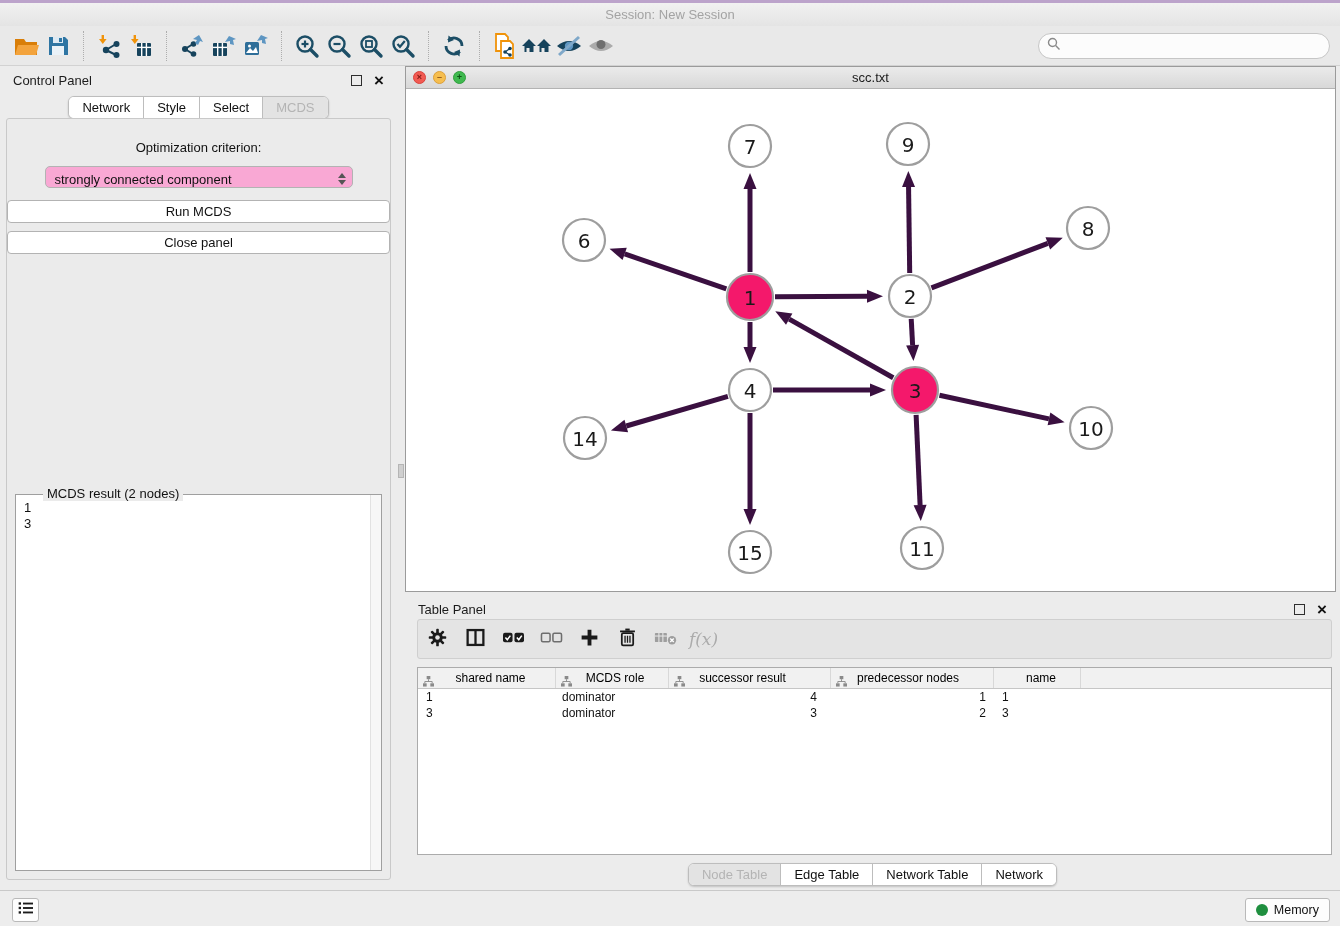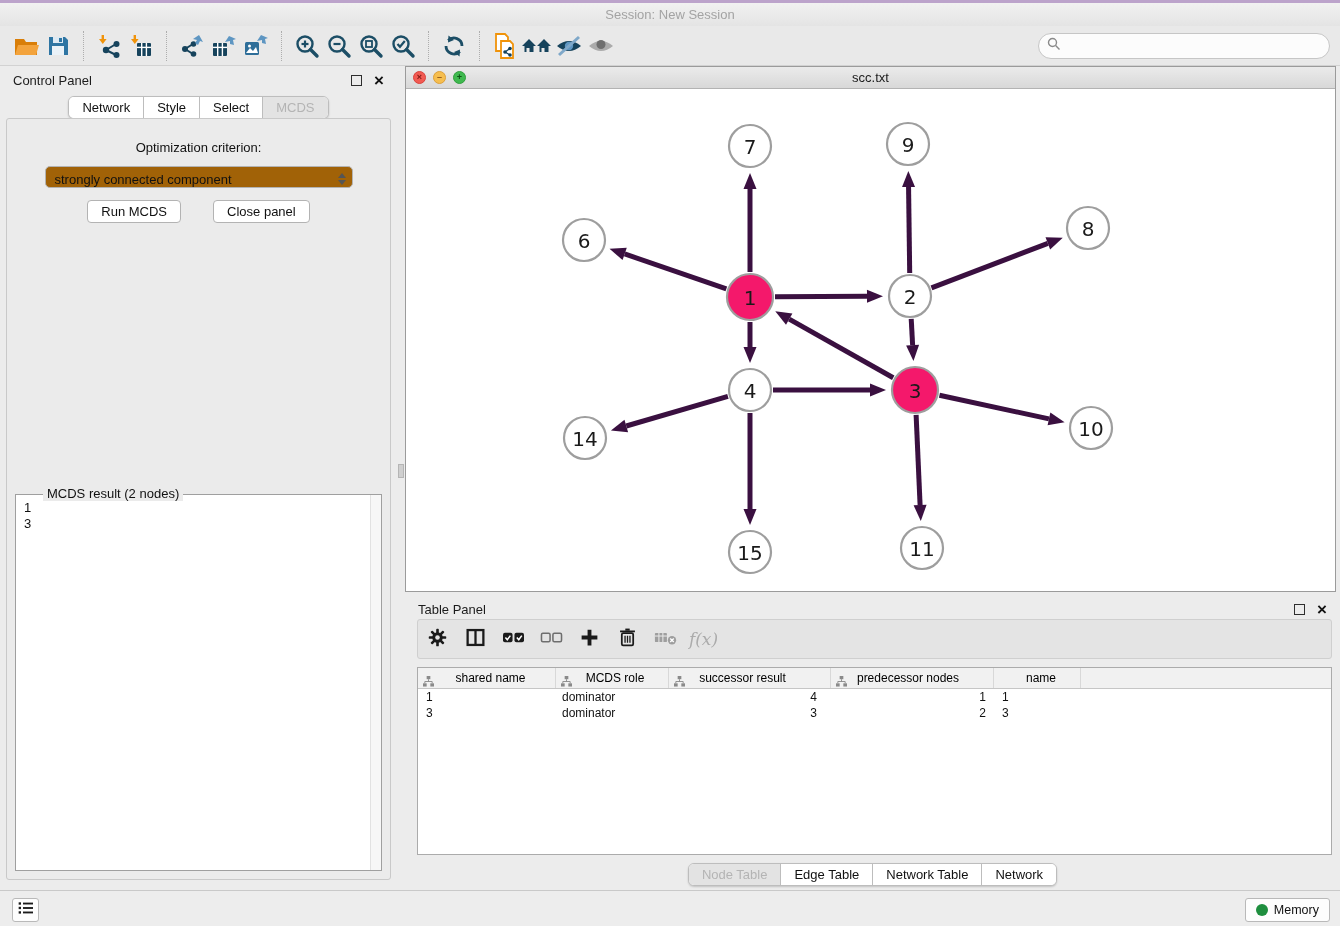--- a/index.html
+++ b/index.html
@@ -33,28 +33,28 @@
   .seg-tabs { display:inline-flex; border:1px solid #BDBDBD; border-radius:6px; overflow:hidden;
     background:#fff; box-shadow:0 1px 2px rgba(0,0,0,0.18); }
   .seg { padding:3px 13px; font-size:13px; color:#111; background:#fff; border-right:1px solid #BDBDBD; white-space:nowrap; }
   .seg:last-child { border-right:none; }
   .seg.active { background:#E3E3E3; color:#B4B4B4; }
   #cp-tabs { left:0; right:0; top:30px; text-align:center; }
 
   #cp-inner { left:6px; right:6px; top:52px; bottom:10px; background:#EBEBEB;
     border:1px solid #C9C9C9; border-radius:3px; }
   #opt-label { margin-top:21px; text-align:center; font-size:13px; color:#111; }
-  #opt-select { margin:11px auto 0 auto; width:308px; height:22px; background:#a16207;
+  #opt-select { margin:11px auto 0 auto; width:308px; height:22px; background:#f9a8d4;
     border:1px solid #B3B3B3; border-radius:5px; display:flex; align-items:center; padding:4px 4px 0 9px; }
   #opt-select .selval { flex:1; font-size:13px; color:#111; }
   .stepper { display:flex; flex-direction:column; align-items:center; gap:2px; padding-right:2px; }
   .stepper i { width:0; height:0; border-left:4px solid transparent; border-right:4px solid transparent; }
   .stepper .up { border-bottom:5px solid #555; }
   .stepper .dn { border-top:5px solid #555; }
-  #cp-buttons { margin-top:12px; display:flex; justify-content:center; gap:32px; }
+  #cp-buttons { margin-top:12px; display:flex; justify-content:center; gap:8px;flex-direction:column; }
   .pushbtn { background:#fff; border:1px solid #B3B3B3; border-radius:4px; font-size:13px;
     color:#111; padding:3px 13px; font-family:"Liberation Sans",sans-serif; }
 
   #result-box { left:8px; right:8px; top:375px; bottom:8px; border:1px solid #9F9F9F; background:#fff; }
   #result-legend { position:absolute; top:-9px; left:6px; background:#EBEBEB; padding:0 4px;
     font-size:13px; color:#111;margin-left:21px; }
   #result-items { position:absolute; inset:0; padding:5px 8px; font-size:13px; line-height:16px; color:#111; }
   #result-scroll { position:absolute; right:0; top:0; bottom:0; width:11px; background:#F7F7F7; border-left:1px solid #E2E2E2; }
 
   

